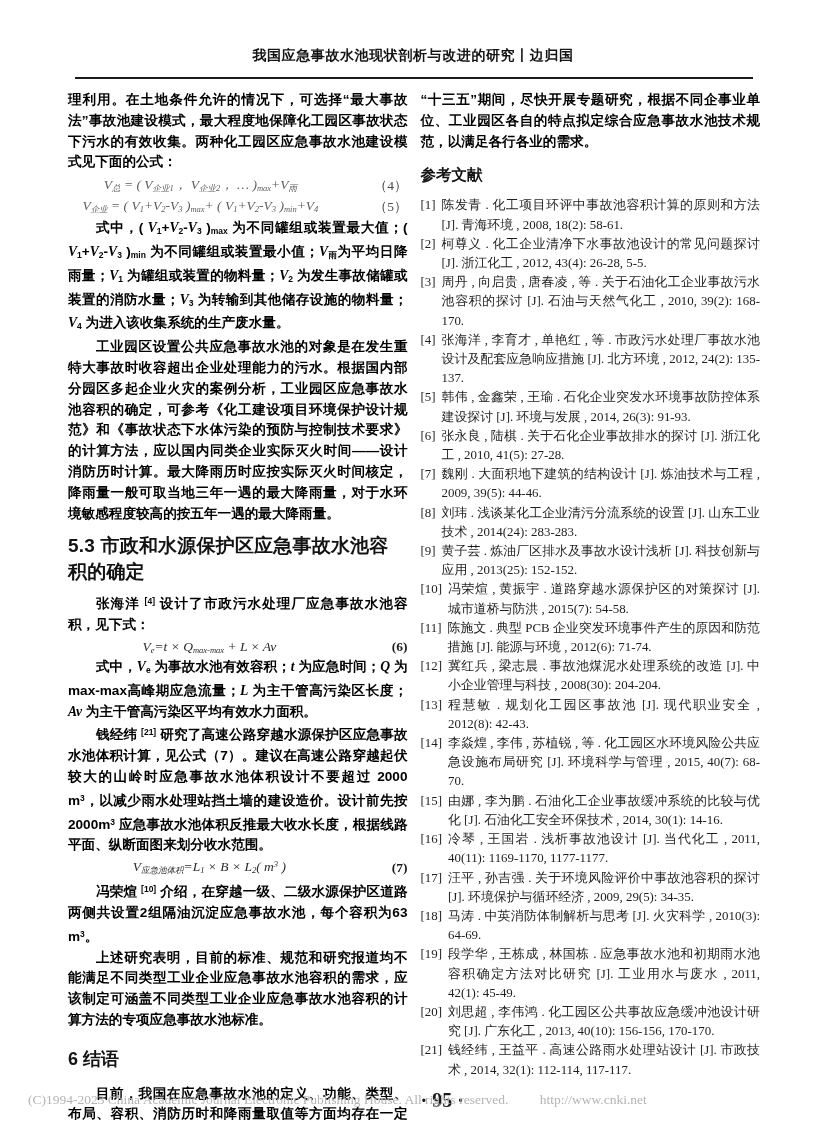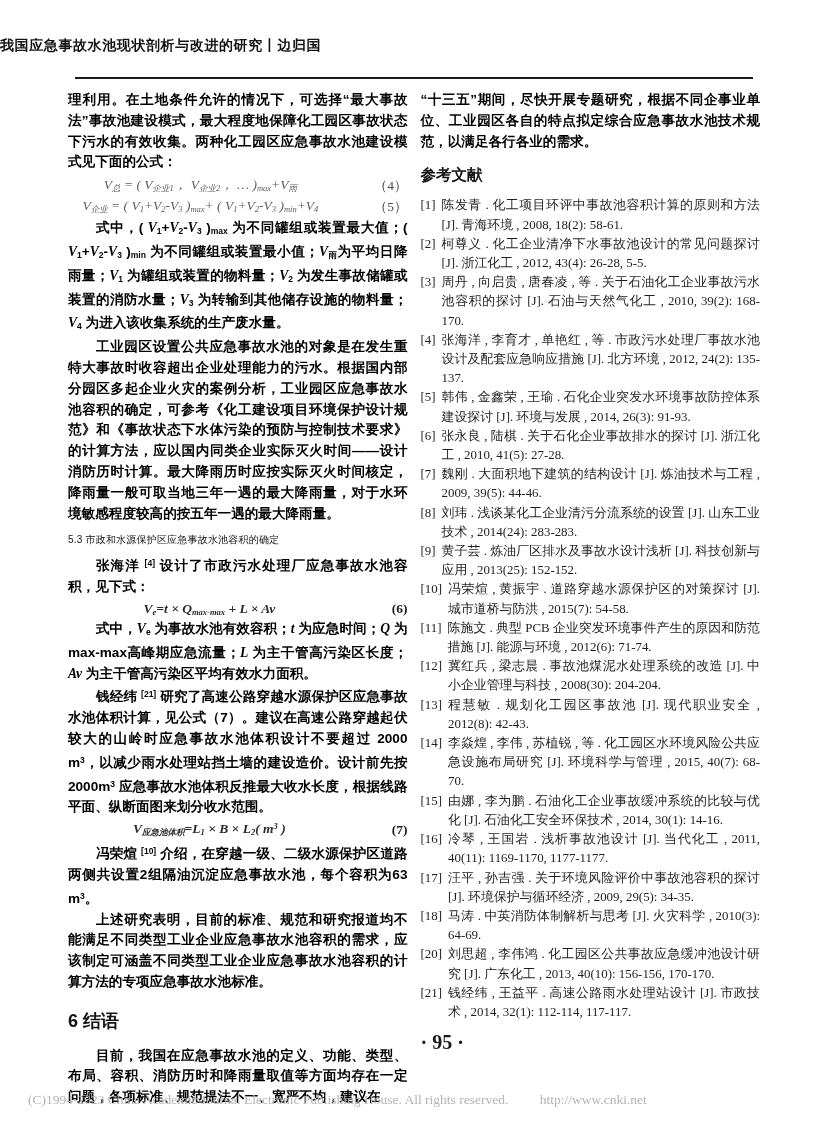--- a/index.html
+++ b/index.html
@@ -4,22 +4,22 @@
 <style>
   html,body { margin:0; padding:0; background:#ffffff; }
   .page {
     position:relative; width:826px; height:1122px;
     background:#ffffff; overflow:hidden;
     font-family:"Liberation Sans", sans-serif;
     color:#1b1b1b;
   }
   
   .header-title {
-    position:absolute; top:37px; left:0; right:0;
-    text-align:left; font-size:14px; font-weight:700;
+    position:absolute; top:47px; left:0; right:0;
+    text-align:center; font-size:14px; font-weight:700;
     letter-spacing:0.6px; color:#141414;
   }
   .header-rule {
     position:absolute; top:77px; left:75px; width:678px;
     border-top:2px solid #1a1a1a; height:0;
   }
   
   .columns {
     position:absolute; top:90px; left:68px; width:692px;
     display:flex; gap:13px; align-items:flex-start;
@@ -35,26 +35,26 @@
   i { font-family:"Liberation Serif", serif; }
   
   .eq-row {
     display:flex; align-items:center; margin:3px 0 2px 0;
     font-family:"Liberation Serif", serif;
     gap:41px;
   }
   .eq-body { flex:1 1 auto; text-align:center; font-size:13.5px; font-style:italic; }
   .eq-faint .eq-body { color:#5d5d5d; }
   .eq-faint .eq-num  { color:#4a4a4a; }
-  .eq-dark  .eq-body { color:#2a2a2a; font-weight:700; }
+  .eq-dark  .eq-body { color:#2a2a2a; font-weight:400; }
   .eq-dark  .eq-num  { color:#1d1d1d; font-weight:700; }
   .eq-num { flex:0 0 auto; font-size:13.5px; }
   
   .section-heading {
-    font-size:10px; font-weight:400; color:#131313;
+    font-size:19px; font-weight:700; color:#131313;
     margin:9px 0 6px 0; letter-spacing:0.2px;
   }
   .chapter-heading {
     font-size:18px; font-weight:700; color:#131313;
     margin:16px 0 13px 0;
   }
   .refs-heading {
     font-size:15.5px; font-weight:700; color:#131313;
     margin:13px 0 10px 0;
   }
@@ -221,20 +221,24 @@
   <li class="ref-item">
     <span class="ref-label">[17]</span>
     <span class="ref-text">汪平 , 孙吉强 . 关于环境风险评价中事故池容积的探讨 [J]. 环境保护与循环经济 , 2009, 29(5): 34-35.</span>
   </li>
 
   <li class="ref-item">
     <span class="ref-label">[18]</span>
     <span class="ref-text">马涛 . 中英消防体制解析与思考 [J]. 火灾科学 , 2010(3): 64-69.</span>
   </li>
 
+  <li class="ref-item">
+    <span class="ref-label">[19]</span>
+    <span class="ref-text">段学华 , 王栋成 , 林国栋 . 应急事故水池和初期雨水池容积确定方法对比研究 [J]. 工业用水与废水 , 2011, 42(1): 45-49.</span>
+  </li>
 
   <li class="ref-item">
     <span class="ref-label">[20]</span>
     <span class="ref-text">刘思超 , 李伟鸿 . 化工园区公共事故应急缓冲池设计研究 [J]. 广东化工 , 2013, 40(10): 156-156, 170-170.</span>
   </li>
 
   <li class="ref-item">
     <span class="ref-label">[21]</span>
     <span class="ref-text">钱经纬 , 王益平 . 高速公路雨水处理站设计 [J]. 市政技术 , 2014, 32(1): 112-114, 117-117.</span>
   </li>

